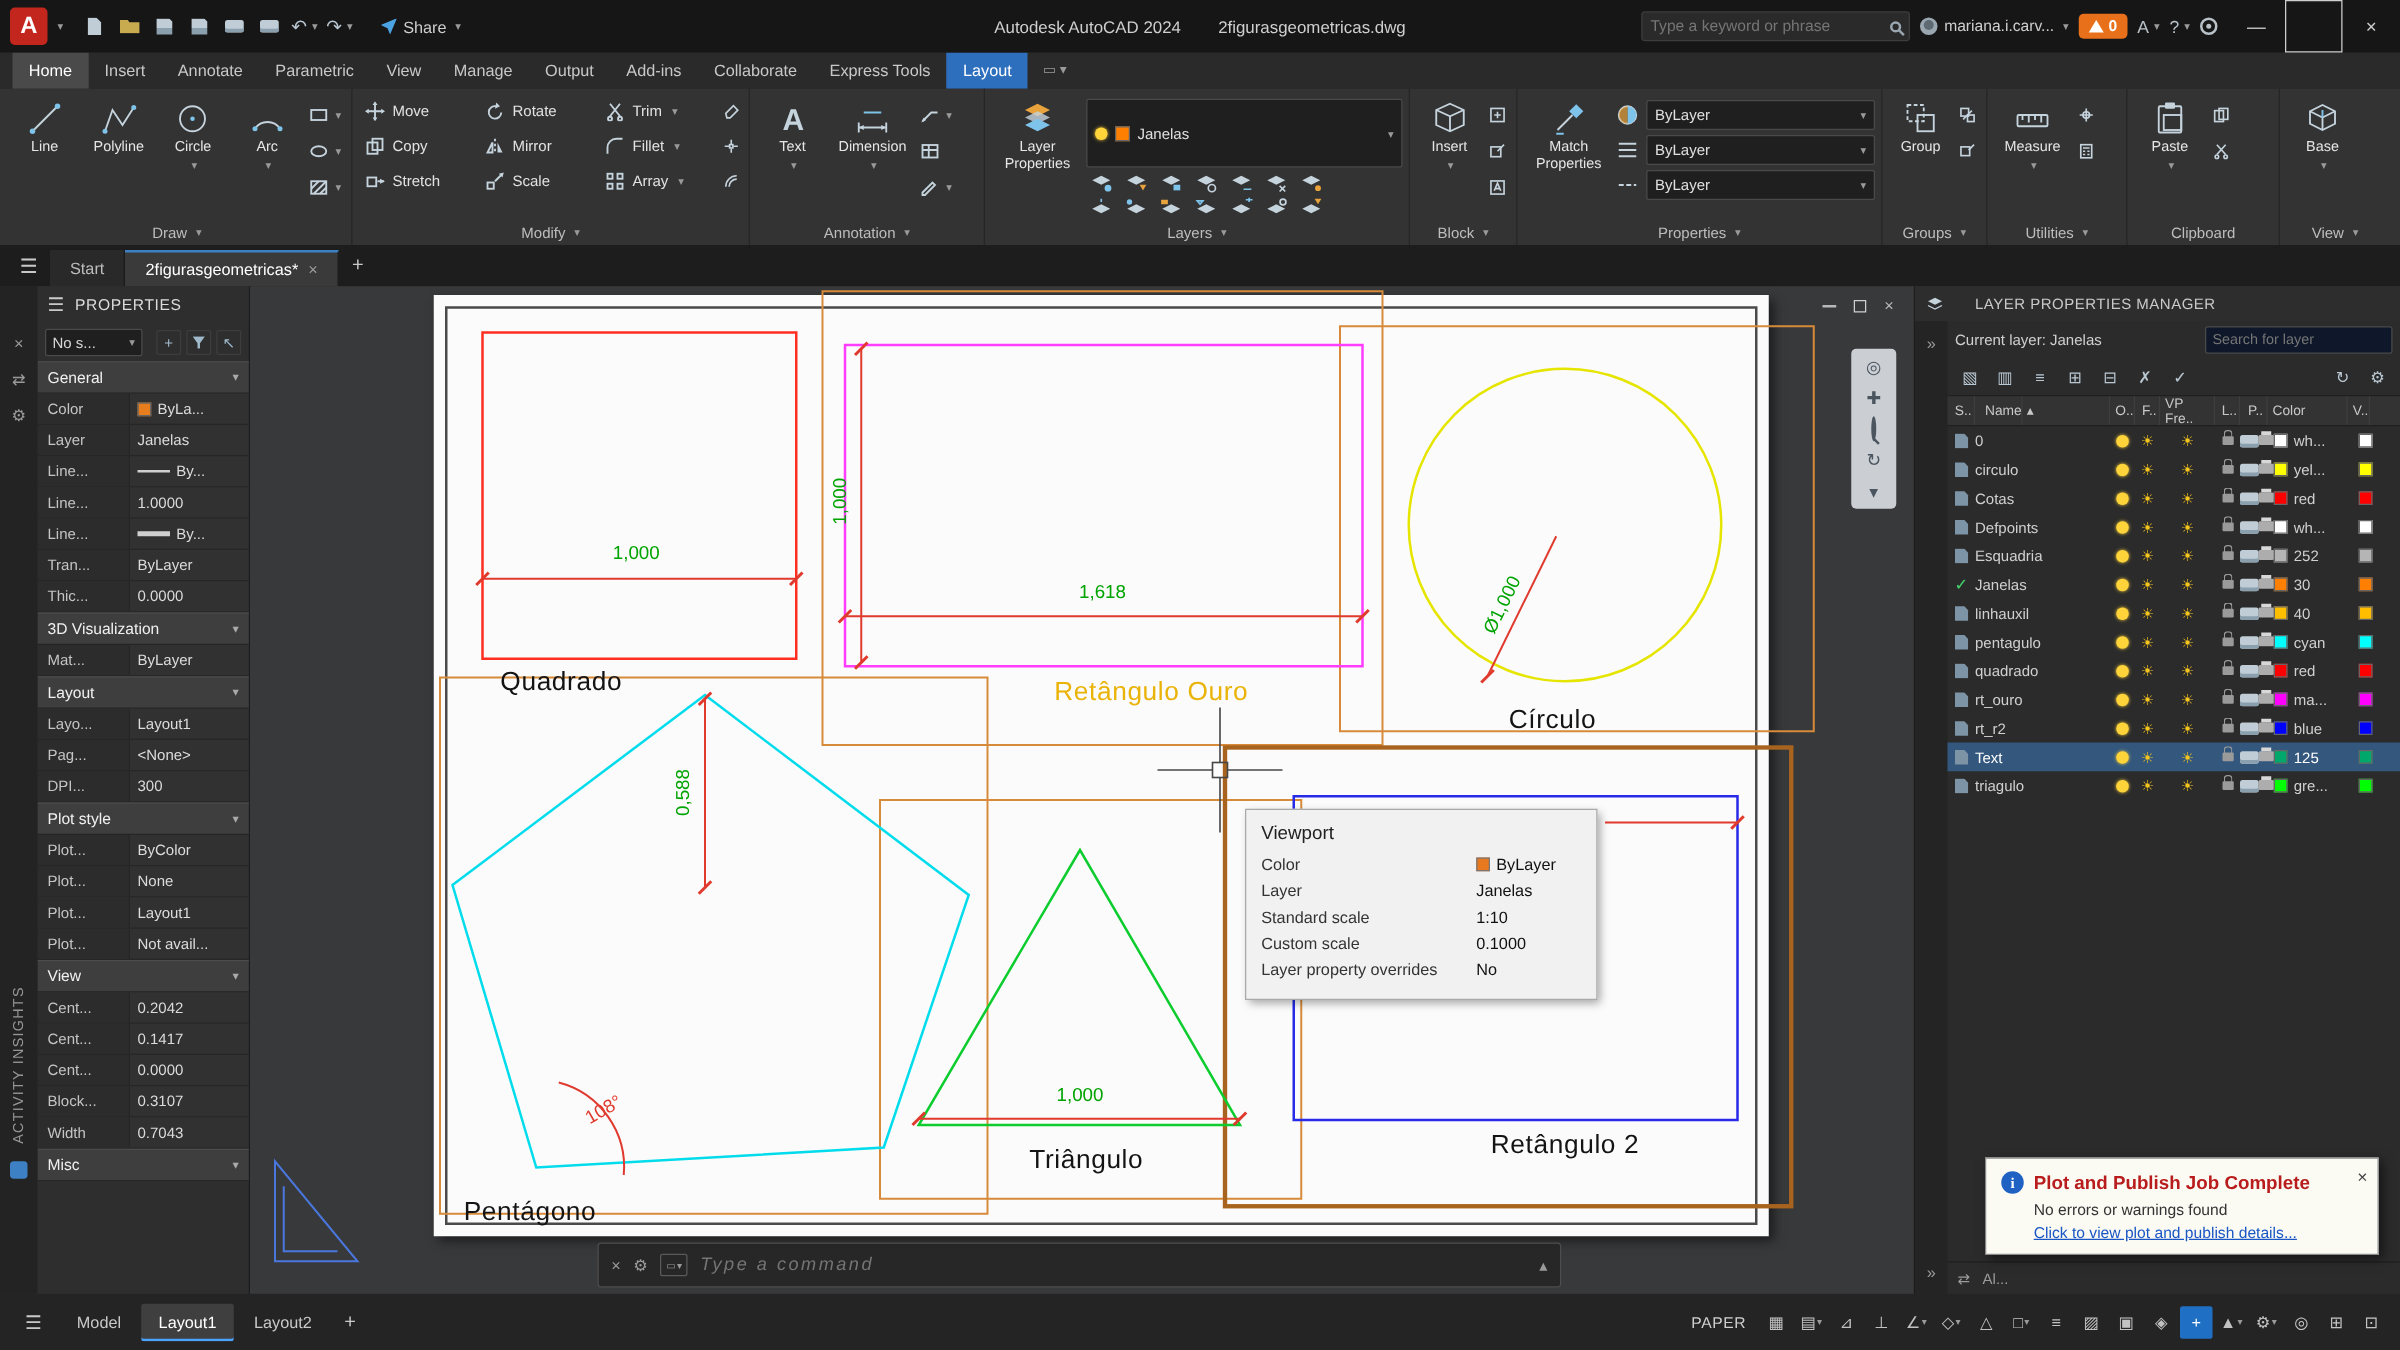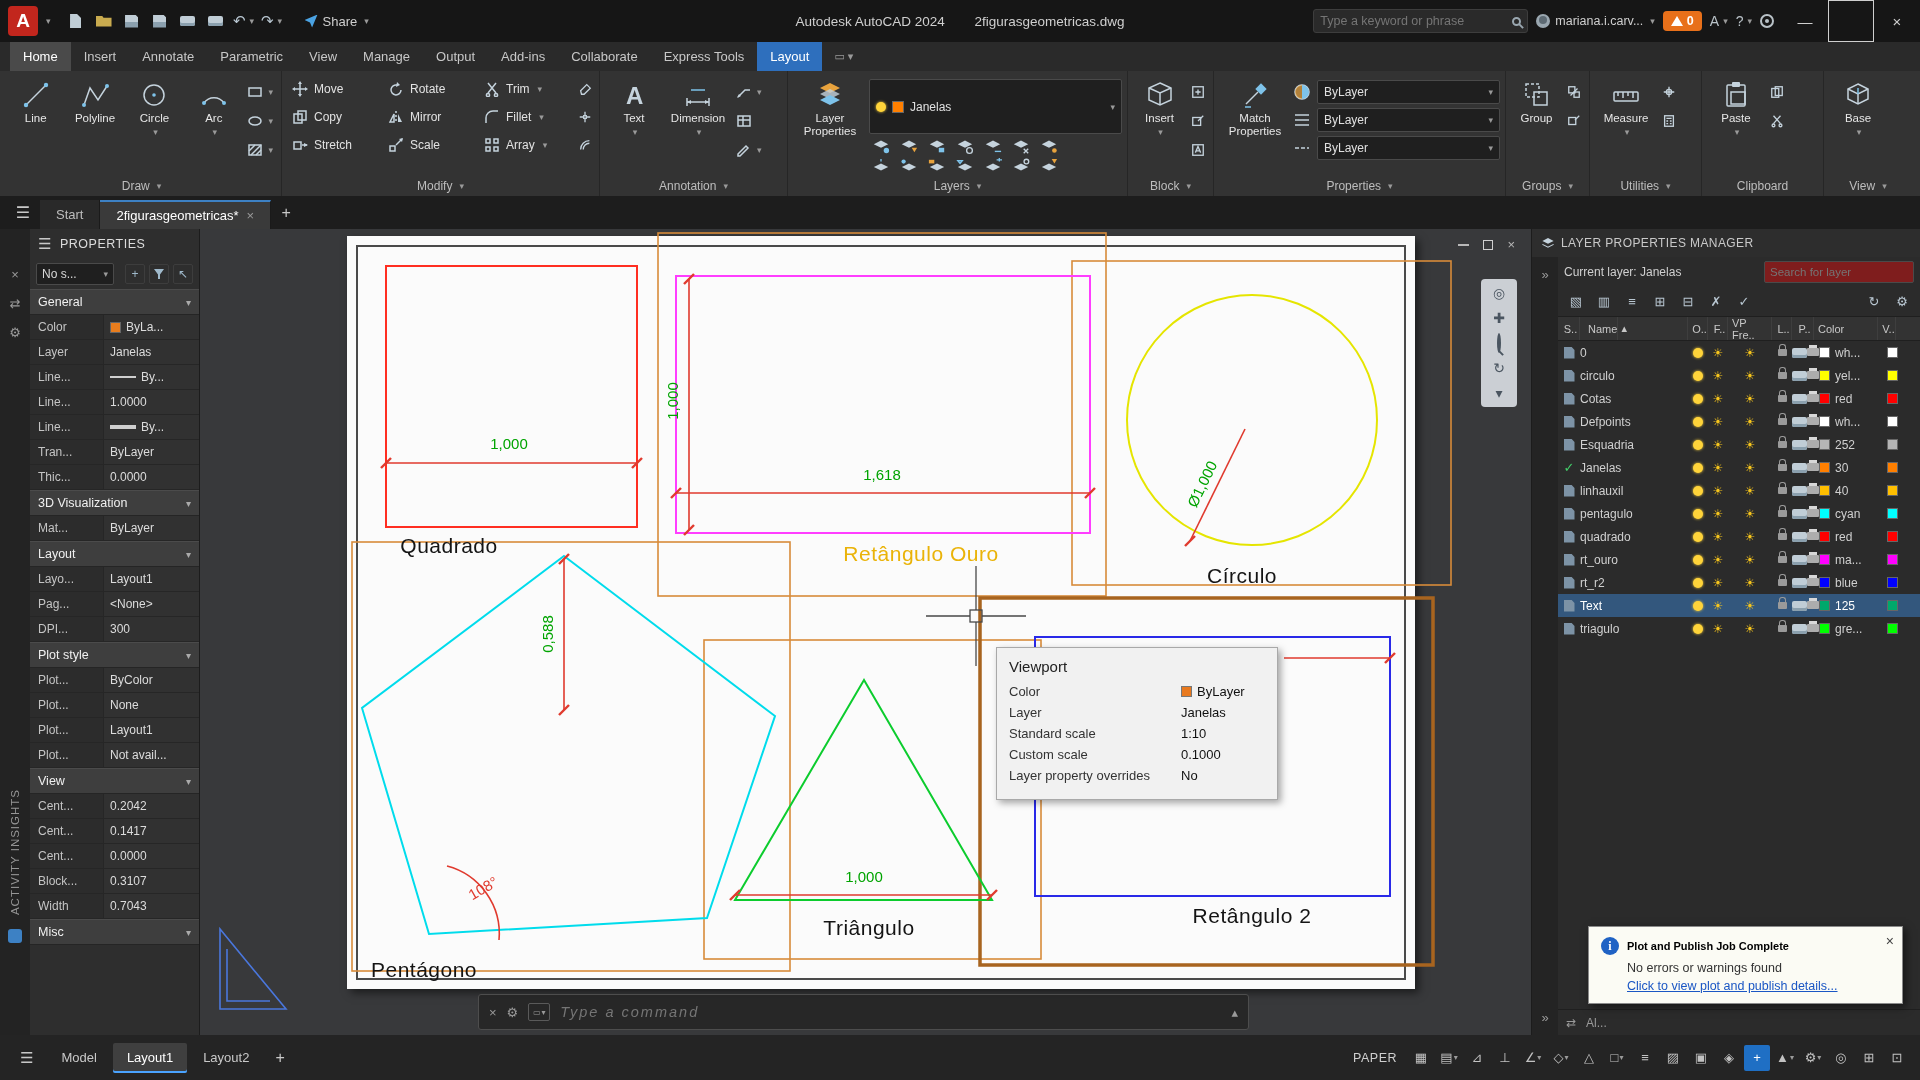--- a/index.html
+++ b/index.html
@@ -159,28 +159,28 @@
     background:rgba(38,38,38,.93);border:1px solid #4d4d4d;border-radius:3px;
     display:flex;align-items:center;gap:10px;padding:0 10px;color:#9a9a9a}
   .cmdline input{flex:1;background:transparent;border:none;outline:none;color:#b5b5b5;
     font-style:italic;font-size:14.5px;letter-spacing:2px;font-family:"Liberation Sans",sans-serif}
   .cmd-ic{color:#9a9a9a;font-size:13px}
   .cmd-box{width:22px;height:18px;border:1px solid #5a5a5a;border-radius:2px;display:flex;
     align-items:center;justify-content:center;font-size:8px;color:#9a9a9a;gap:1px}
 
   
   .layerpanel{flex:0 0 389px;background:#2b2b2b;display:flex;flex-direction:column;border-left:1px solid #1c1c1c}
-  .lp-title{height:28px;background:#2d2d2d;display:flex;align-items:center;gap:5px;padding:0 8px;
+  .lp-title{height:28px;background:#2d2d2d;display:flex;align-items:center;gap:24px;padding:0 8px;
     color:#c9c9c9;font-size:12px;letter-spacing:.4px}
   .lp-body{flex:1;display:flex;min-height:0;position:relative}
   .lp-gutter{flex:0 0 26px;background:#242424;display:flex;flex-direction:column;align-items:center;
     justify-content:space-between;padding:10px 0;color:#9a9a9a;font-size:13px}
   .lp-main{flex:1;display:flex;flex-direction:column;min-width:0}
   .lp-currow{height:30px;display:flex;align-items:center;padding:0 6px;gap:6px;color:#d0d0d0;font-size:12px}
-  .lp-search{margin-left:auto;width:150px;height:22px;background:#7f1d1d;border:1px solid #4a4a4a;
+  .lp-search{margin-left:auto;width:150px;height:22px;background:#0f172a;border:1px solid #4a4a4a;
     border-radius:2px;display:flex;align-items:center;padding:0 5px;gap:5px}
   .lp-search input{flex:1;background:transparent;border:none;outline:none;color:#9a9a9a;
     font-size:11.5px;font-family:"Liberation Sans",sans-serif}
   .lp-toolbar{height:30px;display:flex;align-items:center;gap:8px;padding:0 8px;border-bottom:1px solid #1f1f1f}
   .lt-ic{color:#b9c7d2;font-size:13px;width:20px;text-align:center}
   .lt-right{margin-left:auto;display:flex;gap:8px}
   .lhead{height:24px;display:flex;align-items:center;background:#333;border-bottom:1px solid #1f1f1f;
     font-size:11px;color:#c8c8c8}
   .lhead span{border-right:1px solid #3e3e3e;height:100%;display:flex;align-items:center;padding-left:4px}
   .lrow{display:flex;align-items:center;height:23px;font-size:12px;color:#d0d0d0}
@@ -217,21 +217,21 @@
     color:#c2c2c2;font-size:13px;gap:1px;padding:0 3px}
   .sicon.active{background:#1f6fc4;color:#fff}
   .scaret{font-size:8px;color:#9a9a9a}
 
   
   .toast{position:absolute;left:1588px;top:926px;width:315px;background:#fbfbf4;
     border:1px solid #8a8a8a;box-shadow:3px 3px 8px rgba(0,0,0,.5);padding:10px 12px;z-index:50}
   .toast .trow{display:flex;align-items:center;gap:8px}
   .info-ic{width:18px;height:18px;border-radius:50%;background:#1f62c4;color:#fff;font-size:12px;
     font-weight:bold;display:flex;align-items:center;justify-content:center;flex:0 0 auto;font-family:"Liberation Serif",serif}
-  .toast .t-title{font-weight:bold;color:#000000;font-size:11px}
+  .toast .t-title{font-weight:bold;color:#b91c1c;font-size:15px}
   .toast .t-body{color:#333;font-size:12.5px;margin:6px 0 4px 26px}
   .toast .t-link{color:#1a56c4;text-decoration:underline;font-size:12.5px;margin-left:26px;display:block}
   .toast .t-close{position:absolute;right:8px;top:6px;color:#444;font-size:14px}
 </style>
 </head>
 <body>
 
 <div class="app" data-name="autocad-window">
 
   <div class="titlebar" data-name="title-bar">

